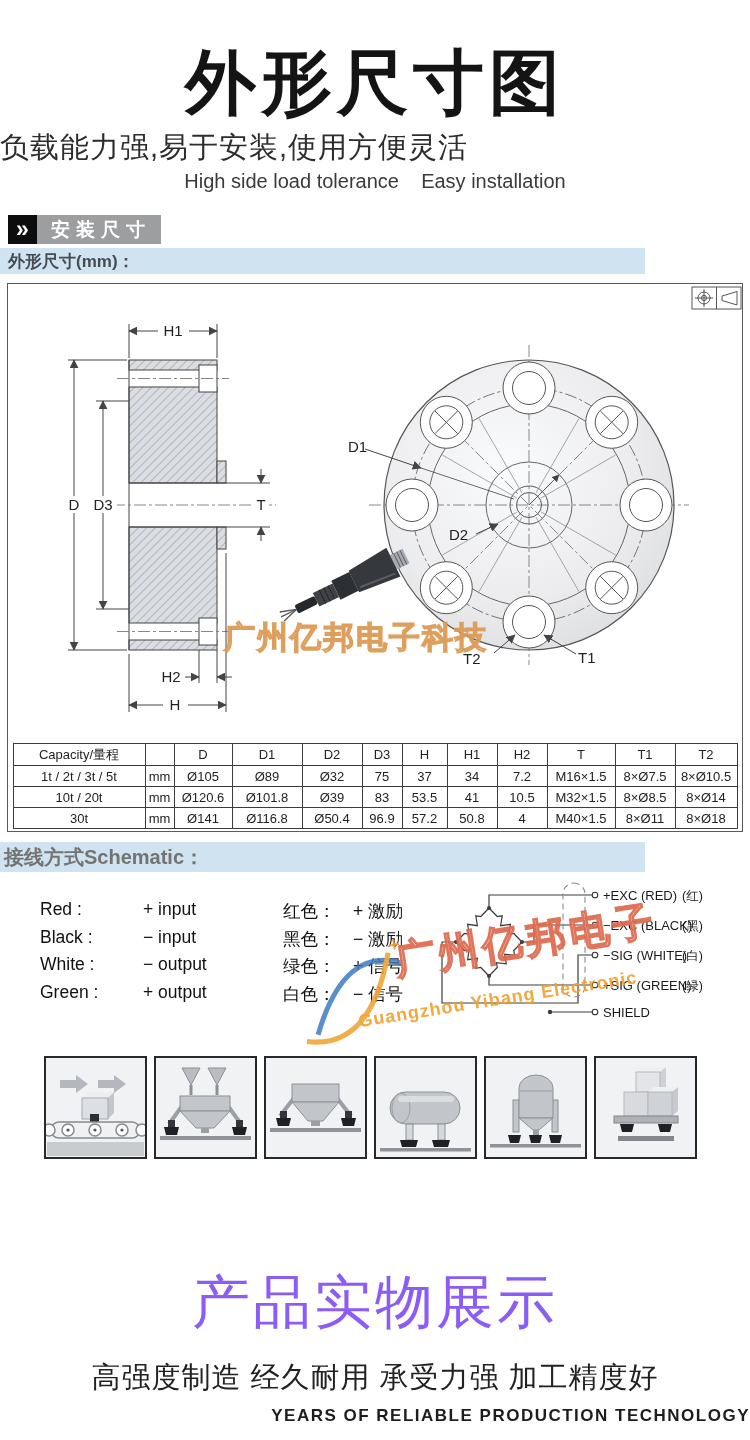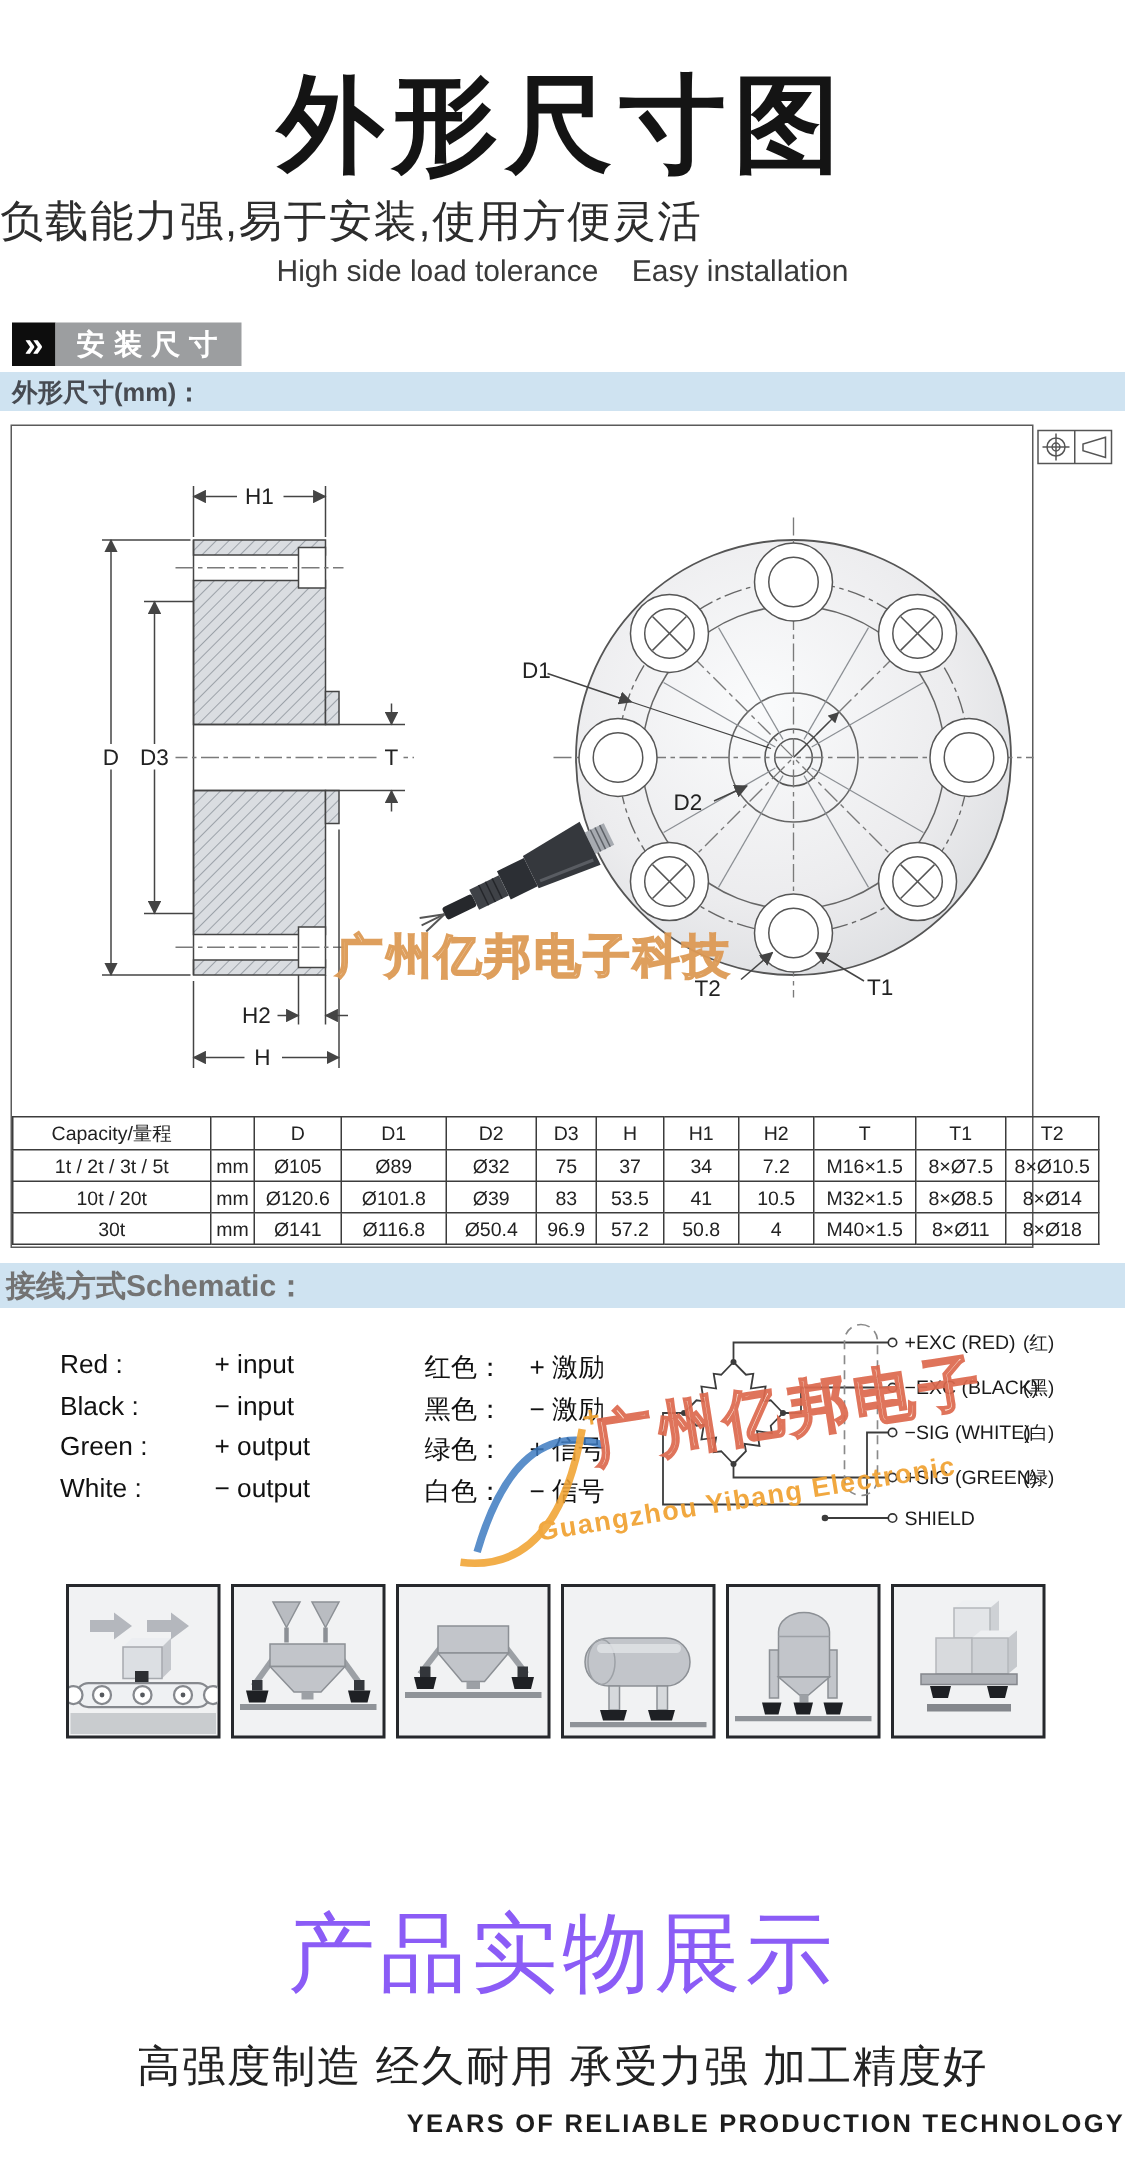--- a/index.html
+++ b/index.html
@@ -5,24 +5,24 @@
 *{margin:0;padding:0;box-sizing:border-box}
 body{width:750px;font-family:"Liberation Sans","DejaVu Sans",sans-serif;background:#fff;color:#1a1a1a}
 #page{position:relative;width:750px;height:1440px;overflow:hidden;background:#fff}
 .abs{position:absolute}
 .title{top:36px;left:0;width:100%;text-align:center;font-size:71px;font-weight:900;letter-spacing:5px;color:#141414}
 .subtitle{top:128px;left:0;width:100%;text-align:left;font-size:29px;color:#2d2d2d;letter-spacing:1px}
 .sub-en{top:170px;left:0;width:100%;text-align:center;font-size:20px;color:#3a3a3a;white-space:pre}
 .badge{top:215px;left:8px;display:flex;height:29px}
 .badge .chev{width:29px;background:#0d0d0d;color:#fff;font-size:23px;font-weight:bold;display:flex;align-items:center;justify-content:center;line-height:1}
 .badge .lbl{background:#9c9ea0;color:#fff;font-weight:bold;font-size:19px;letter-spacing:6px;display:flex;align-items:center;padding:0 10px 0 14px}
-.bluebar{left:0;width:750px;background:#cfe3f1;display:flex;align-items:center;font-weight:bold}
+.bluebar{left:0;width:645px;background:#cfe3f1;display:flex;align-items:center;font-weight:bold}
 .bar1{top:248px;height:26px;font-size:17px;color:#474b52;padding-left:8px}
 .bar2{top:842px;height:30px;font-size:20px;color:#737373;padding-left:4px}
-.panel{top:283px;left:7px;width:682px;height:549px;border:1px solid #5a5a5a;background:#fff}
+.panel{top:283px;left:7px;width:736px;height:549px;border:1px solid #5a5a5a;background:#fff}
 table.dims{border-collapse:collapse;margin:3px auto 0;table-layout:fixed;width:724px}
 .dims th,.dims td{border:1px solid #3c3c3c;text-align:center;font-weight:normal;font-size:13px;color:#222;height:21px;padding:0;overflow:hidden;white-space:nowrap}
 .dims thead th{height:22px;font-size:13px}
 .wlist{color:#111}
 .wiring-en{top:899px;left:40px}
 .wiring-cn{top:899px;left:283px}
 .wrow{height:27.5px;font-size:17.5px}
 .wiring-en .wl{display:inline-block;width:103px}
 .wiring-cn .wl{display:inline-block;width:70px}
 .schematic{top:866px;left:428px}
@@ -323,22 +323,22 @@
           </tr>
         </tbody>
     </table>
   </div>
 
   <div class="abs bluebar bar2">接线方式Schematic：</div>
 
   <div class="abs wlist wiring-en">
       <div class="wrow"><span class="wl">Red :</span><span class="wv">+ input</span></div>
       <div class="wrow"><span class="wl">Black :</span><span class="wv">− input</span></div>
+      <div class="wrow"><span class="wl">White :</span><span class="wv">− output</span></div>
       <div class="wrow"><span class="wl">Green :</span><span class="wv">+ output</span></div>
-      <div class="wrow"><span class="wl">White :</span><span class="wv">− output</span></div>
     </div>
   <div class="abs wlist wiring-cn">
       <div class="wrow"><span class="wl">红色：</span><span class="wv">+ 激励</span></div>
       <div class="wrow"><span class="wl">黑色：</span><span class="wv">− 激励</span></div>
       <div class="wrow"><span class="wl">绿色：</span><span class="wv">+ 信号</span></div>
       <div class="wrow"><span class="wl">白色：</span><span class="wv">− 信号</span></div>
     </div>
 
   <svg class="abs schematic" width="322" height="164" viewBox="0 0 322 164">
     <g stroke="#3c3c3c" stroke-width="1.2" fill="none">

